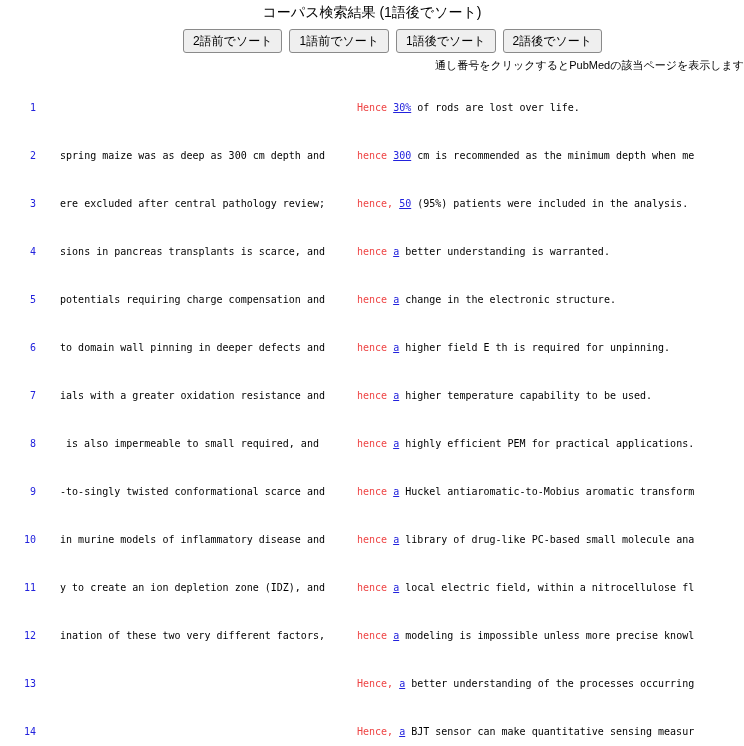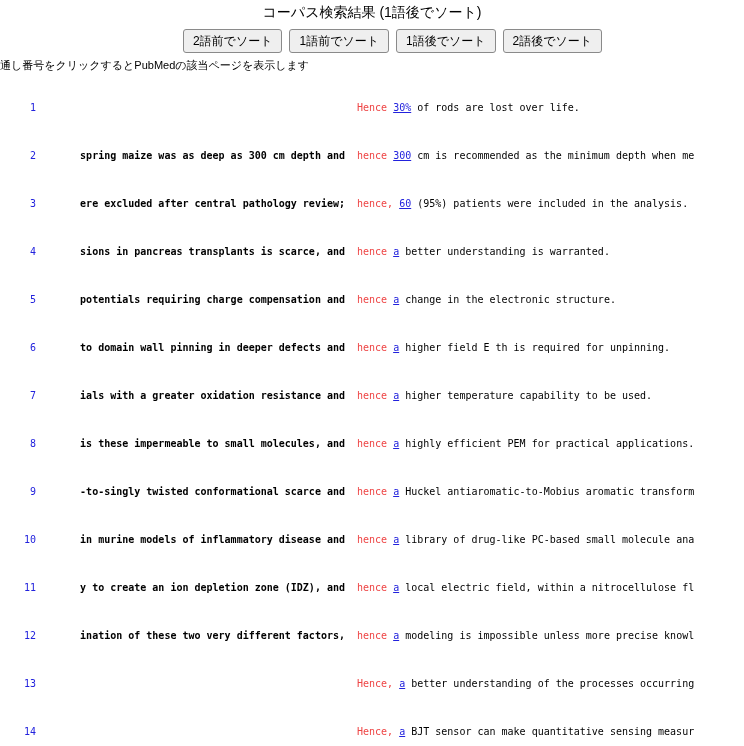--- a/index.html
+++ b/index.html
@@ -27,21 +27,21 @@
     font-size: 12px;
     color: #000000;
     background: #efefef;
     border: 1px solid #8a8a8a;
     border-radius: 3px;
     padding: 3px 9px;
     line-height: 16px;
     cursor: pointer;
   }
   .note {
-    text-align: left;
+    text-align: right;
     font-size: 11px;
     margin-top: 5px;
   }
   .kwic {
     margin-top: 5px;
     font-family: "DejaVu Sans Mono", "Liberation Mono", monospace;
     font-size: 10px;
     line-height: 12px;
     white-space: pre;
   }
@@ -55,23 +55,22 @@
     flex: none;
     text-align: right;
     color: var(--link-blue);
     text-decoration: none;
     cursor: pointer;
   }
   .lctx {
     width: 305px;
     flex: none;
     margin-left: 4px;
-    text-align: right;
-    overflow: hidden;
-    font-weight: bold;
+    text-align: center;
+    overflow: hidden;
   }
   .rpart {
     flex: 1;
     margin-left: 12px;
     overflow: hidden;
     white-space: pre;
   }
   .kw { color: var(--kw-red); }
   .sortword {
     color: var(--link-blue);
@@ -101,21 +100,21 @@
 
   <div class="row">
     <a class="num">2</a>
     <span class="lctx">spring maize was as deep as 300 cm depth and</span>
     <span class="rpart"><span class="kw">hence</span><span class="sp1"> </span><span class="sortword">300</span><span class="sp2"> </span><span class="rctx">cm is recommended as the minimum depth when me</span></span>
   </div>
 
   <div class="row">
     <a class="num">3</a>
     <span class="lctx">ere excluded after central pathology review;</span>
-    <span class="rpart"><span class="kw">hence,</span><span class="sp1"> </span><span class="sortword">60</span><span class="sp2"> </span><span class="rctx">(95%) patients were included in the analysis.</span></span>
+    <span class="rpart"><span class="kw">hence,</span><span class="sp1"> </span><span class="sortword">50</span><span class="sp2"> </span><span class="rctx">(95%) patients were included in the analysis.</span></span>
   </div>
 
   <div class="row">
     <a class="num">4</a>
     <span class="lctx">sions in pancreas transplants is scarce, and</span>
     <span class="rpart"><span class="kw">hence</span><span class="sp1"> </span><span class="sortword">a</span><span class="sp2"> </span><span class="rctx">better understanding is warranted.</span></span>
   </div>
 
   <div class="row">
     <a class="num">5</a>
@@ -130,21 +129,21 @@
   </div>
 
   <div class="row">
     <a class="num">7</a>
     <span class="lctx">ials with a greater oxidation resistance and</span>
     <span class="rpart"><span class="kw">hence</span><span class="sp1"> </span><span class="sortword">a</span><span class="sp2"> </span><span class="rctx">higher temperature capability to be used.</span></span>
   </div>
 
   <div class="row">
     <a class="num">8</a>
-    <span class="lctx">is these impermeable to small molecules, and</span>
+    <span class="lctx">is also impermeable to small required, and</span>
     <span class="rpart"><span class="kw">hence</span><span class="sp1"> </span><span class="sortword">a</span><span class="sp2"> </span><span class="rctx">highly efficient PEM for practical applications.</span></span>
   </div>
 
   <div class="row">
     <a class="num">9</a>
     <span class="lctx">-to-singly twisted conformational scarce and</span>
     <span class="rpart"><span class="kw">hence</span><span class="sp1"> </span><span class="sortword">a</span><span class="sp2"> </span><span class="rctx">Huckel antiaromatic-to-Mobius aromatic transform</span></span>
   </div>
 
   <div class="row">

